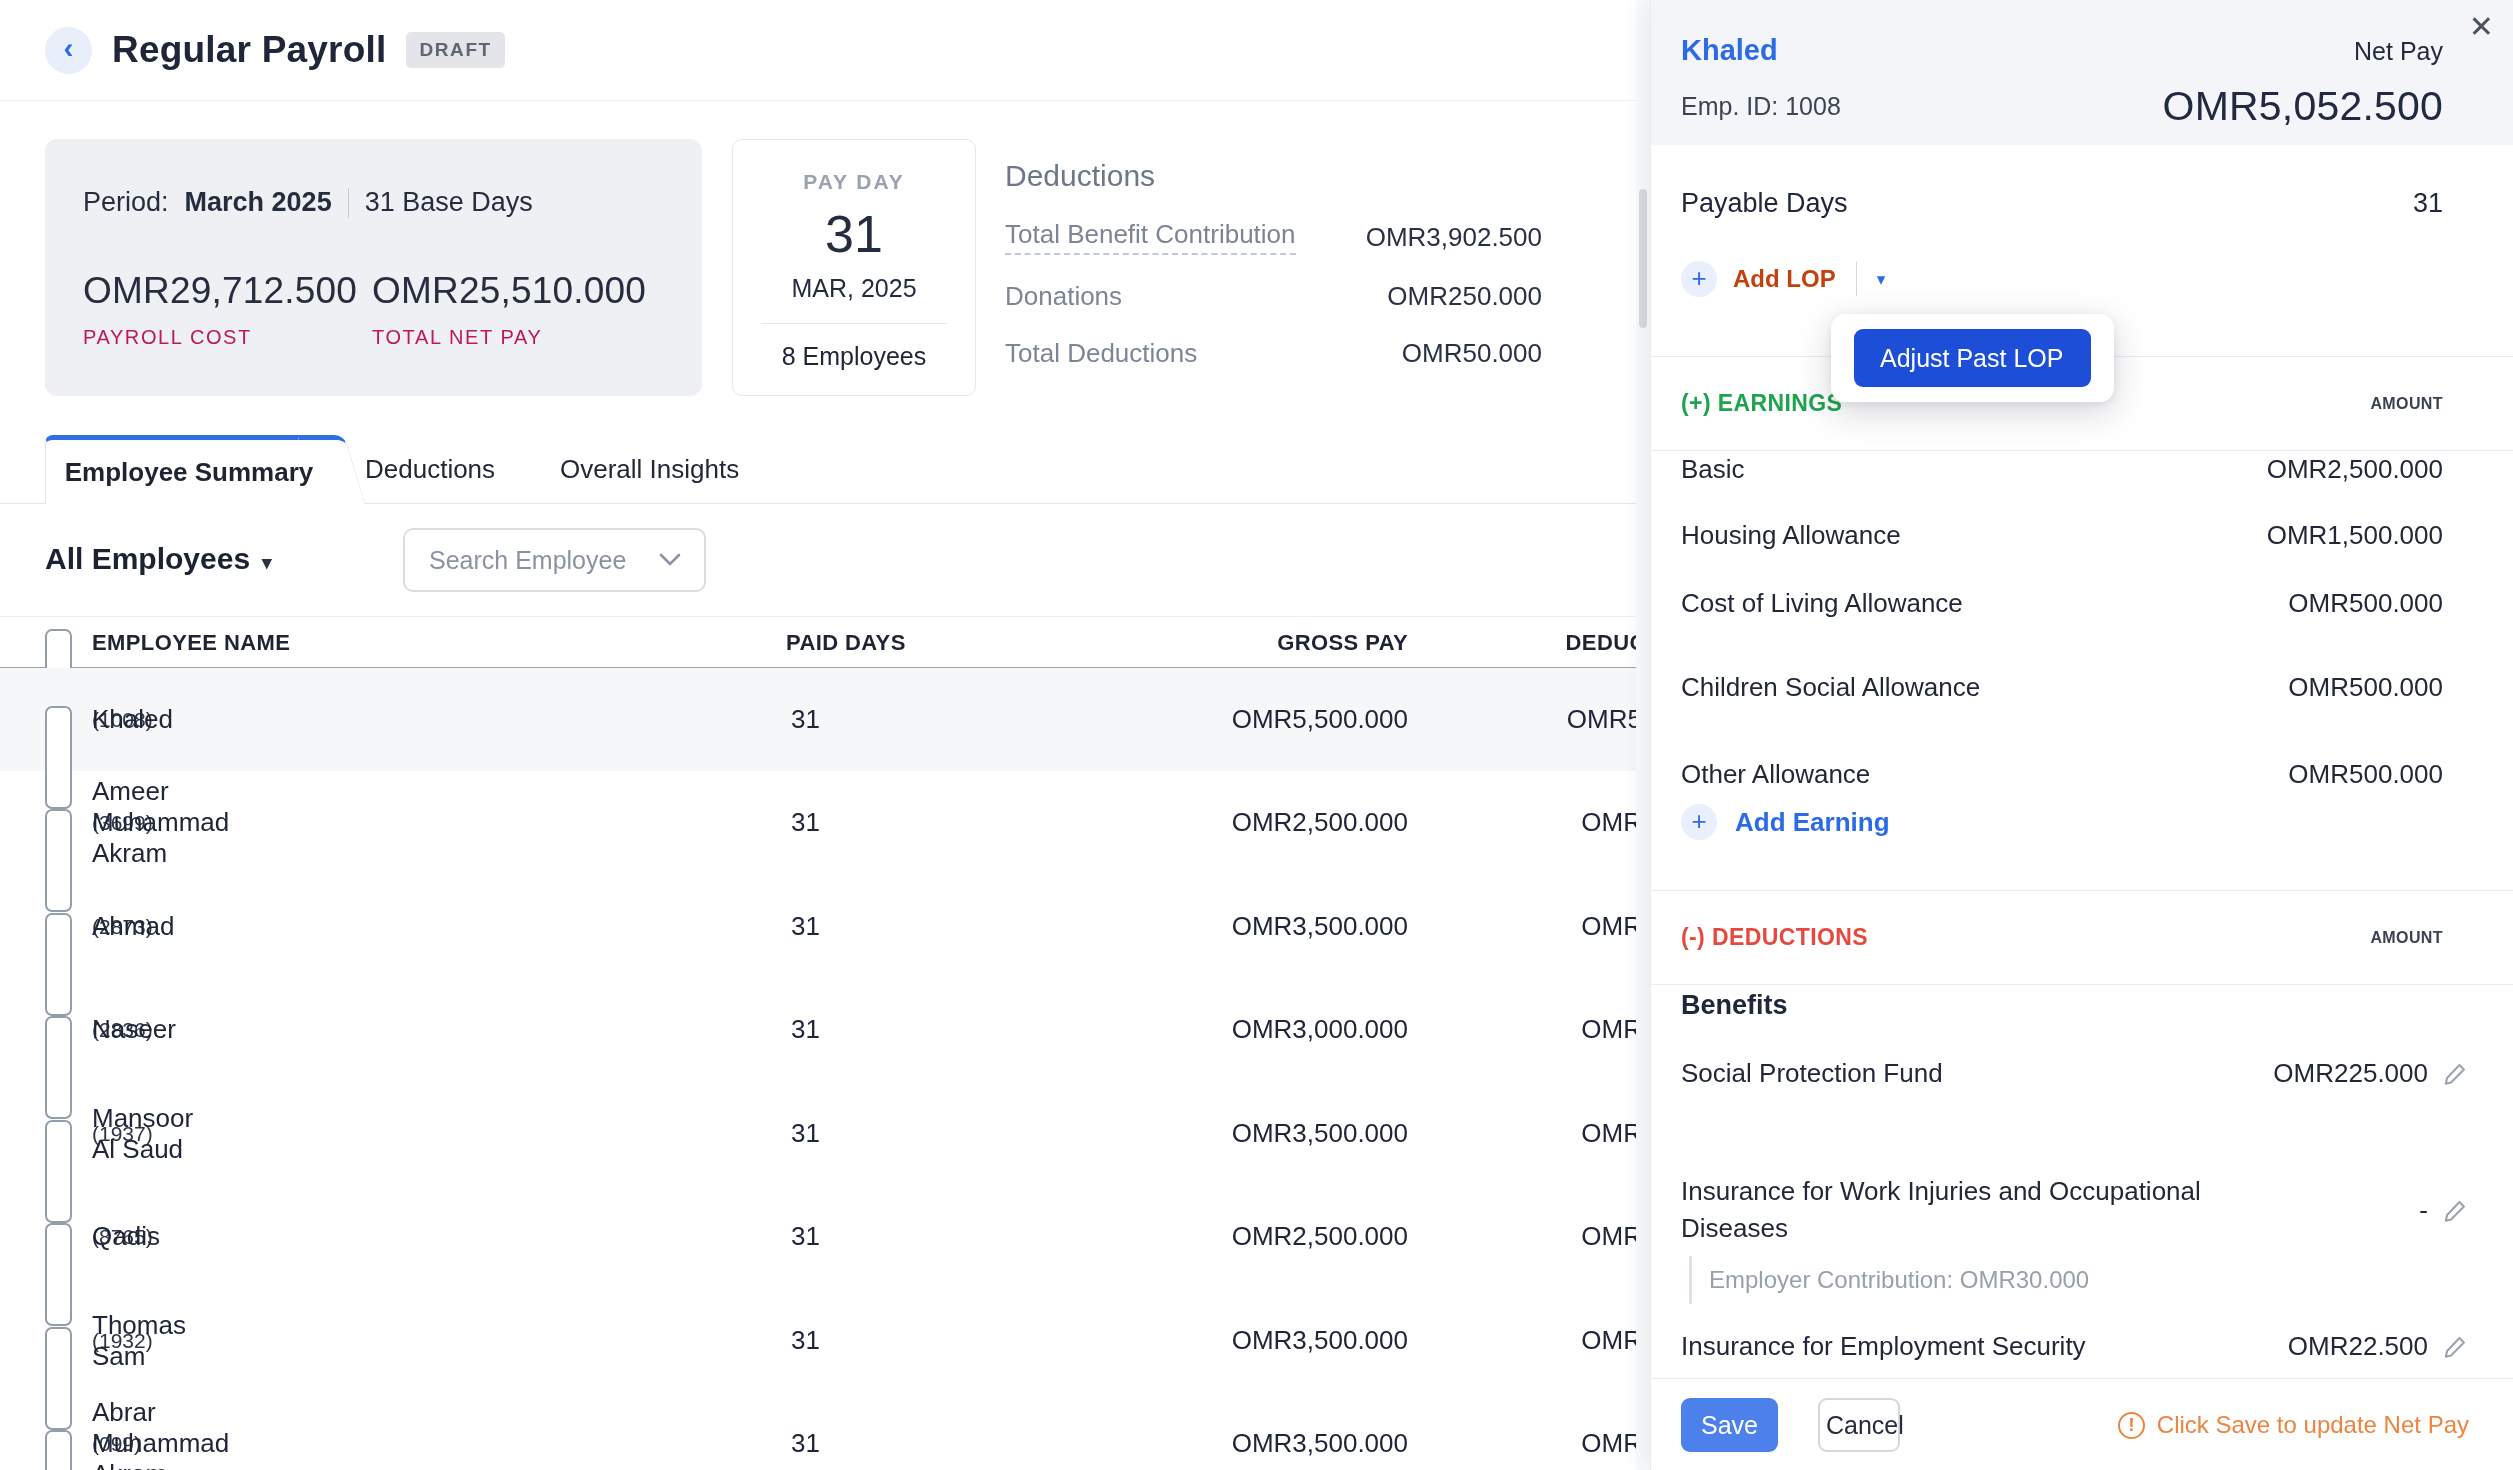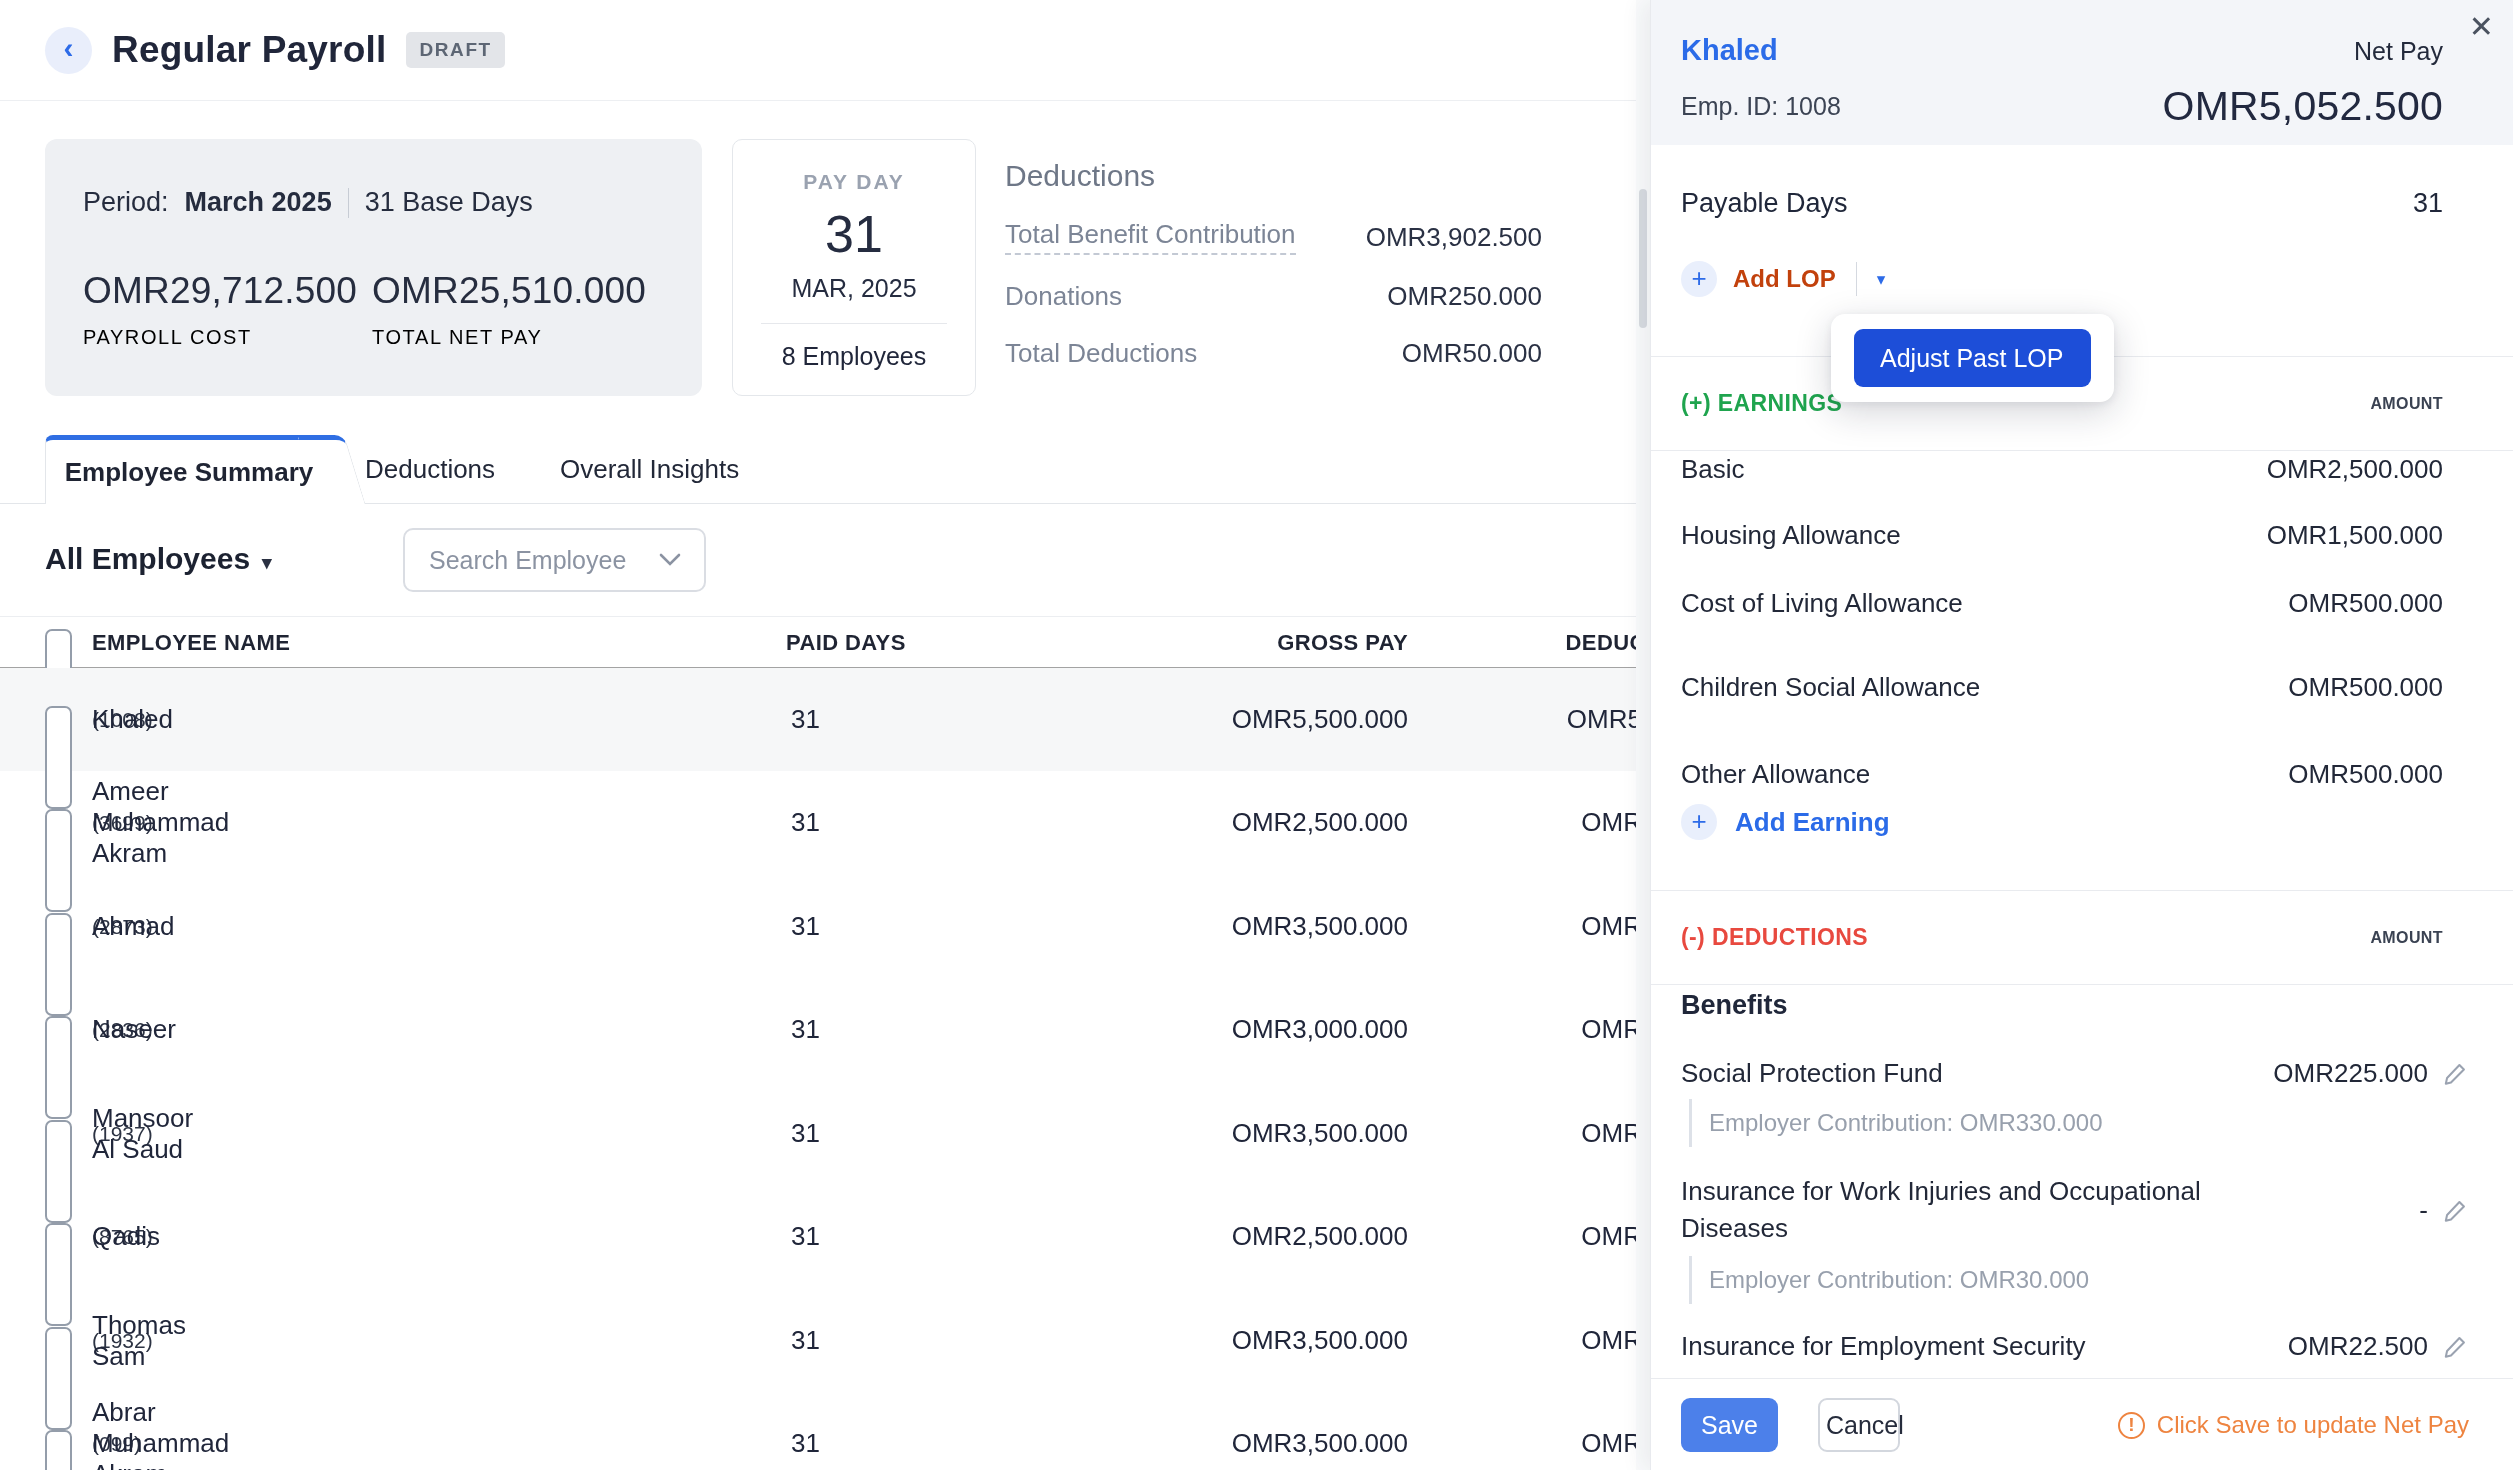--- a/index.html
+++ b/index.html
@@ -19,21 +19,21 @@
 
   .cards{position:absolute;top:139px;left:45px;right:0;height:259px;}
   .period-card{position:absolute;left:0;top:0;width:657px;height:257px;background:#eef0f3;border-radius:12px;
     padding:48px 36px 0 38px;}
   .period-line{font-size:27px;color:#252c3e;display:flex;align-items:center;gap:16px;}
   .period-line b{font-weight:700;}
   .vdiv{width:1px;height:30px;background:#c7ccd4;display:inline-block;}
   .amounts{display:flex;margin-top:52px;}
   .amt-col1{width:289px;}
   .amt{font-size:37px;color:#262d3f;letter-spacing:0.2px;}
-  .amt-label{font-size:20px;color:#000000;letter-spacing:1.6px;margin-top:14px;}
+  .amt-label{font-size:20px;color:#be185d;letter-spacing:1.6px;margin-top:14px;}
 
   .payday-card{position:absolute;left:687px;top:0;width:244px;height:257px;background:#fff;
     border:1px solid #e4e7eb;border-radius:10px;text-align:center;padding-top:30px;}
   .payday-label{font-size:21px;color:#9aa2b0;letter-spacing:2px;font-weight:600;}
   .payday-day{font-size:52px;color:#252c40;font-weight:500;margin-top:10px;}
   .payday-month{font-size:25px;color:#252c40;margin-top:10px;}
   .payday-hr{border:none;border-top:1px solid #e6e8ec;margin:20px 28px 0 28px;}
   .payday-emps{font-size:25px;color:#20263a;margin-top:18px;}
 
   .ded-summary{position:absolute;left:960px;top:20px;width:537px;}
@@ -404,21 +404,20 @@
 
   <div class="drow d0">
     <span class="lbl">Social Protection Fund</span>
     <span class="dval">
       <span>OMR225.000</span>
       <svg class="pencil" viewBox="0 0 24 24">
         <path d="M15.5 4.5l4 4L8 20l-4.6 1.1L4.5 16z" fill="none" stroke="#9aa2b0" stroke-width="1.8" stroke-linejoin="round"></path>
       </svg>
     </span>
   </div>
-  <div class="sub-contrib s0">Employer Contribution: OMR330.000</div>
 
   <div class="drow d1">
     <span class="lbl lbl-wide">Insurance for Work Injuries and Occupational Diseases</span>
     <span class="dval">
       <span>-</span>
       <svg class="pencil" viewBox="0 0 24 24">
         <path d="M15.5 4.5l4 4L8 20l-4.6 1.1L4.5 16z" fill="none" stroke="#9aa2b0" stroke-width="1.8" stroke-linejoin="round"></path>
       </svg>
     </span>
   </div>

